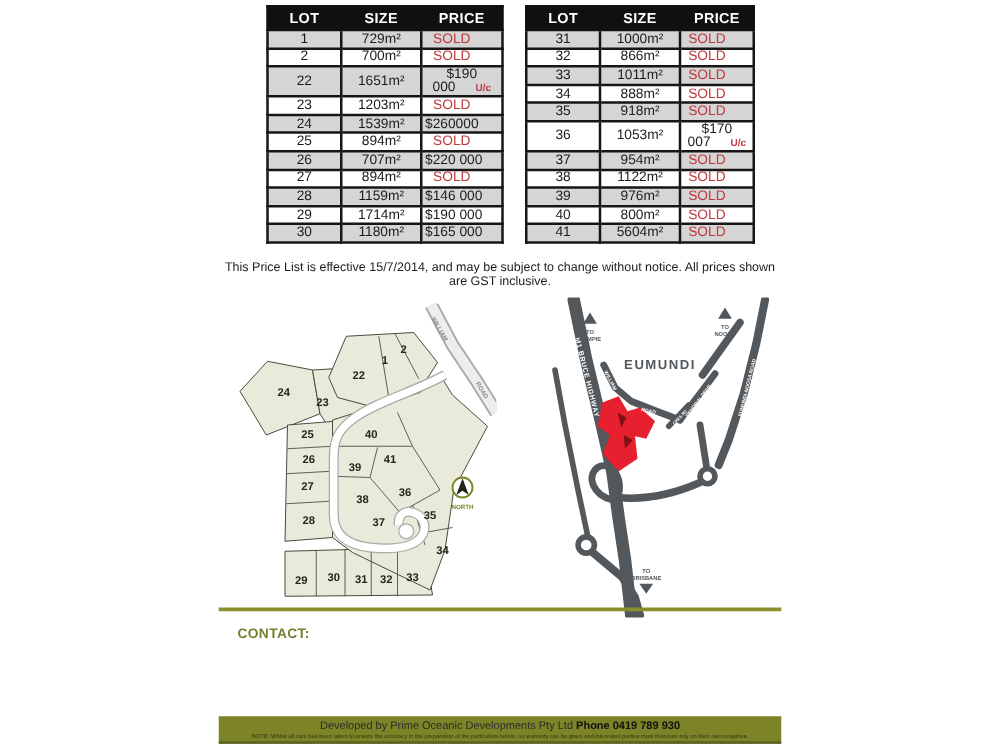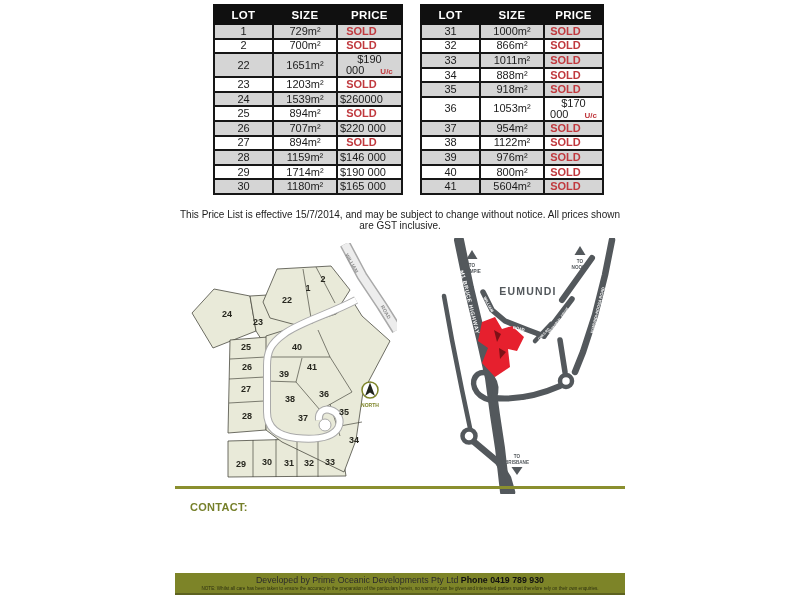--- a/index.html
+++ b/index.html
@@ -16,21 +16,21 @@
   }
   table.ptable th{
     background:#101010;color:#ffffff;font-weight:bold;font-size:11.5px;
     border:2px solid #101010;height:17px;padding:0;letter-spacing:.3px;
   }
   table.ptable td{
     border:2px solid #161616;height:12.6px;padding:0 2px;text-align:center;
     background:#ffffff;line-height:1;
   }
   table.ptable tbody tr:nth-child(odd) td{background:#d5d5d5;}
-  .price-val.sold{color:#c0393e;font-weight:bold;}
+  .price-val.sold{color:#c0393e;font-weight:normal;}
   .uc{color:#c0393e;font-size:8px;font-weight:bold;margin-left:16px;}
   #table-left{left:213px;}
   #table-right{left:420px;}
   
   #disclaimer{
     position:absolute;left:175px;top:209px;width:450px;text-align:center;
     font-size:10px;color:#1c1c1c;
   }
   
   #site-map{position:absolute;left:185px;top:243px;width:212px;height:242px;}
@@ -164,21 +164,21 @@
         <td><span class="price-val sold">SOLD</span><span class="uc"></span></td>
       </tr>
     <tr>
         <td>35</td>
         <td>918m²</td>
         <td><span class="price-val sold">SOLD</span><span class="uc"></span></td>
       </tr>
     <tr>
         <td>36</td>
         <td>1053m²</td>
-        <td><span class="price-val">$170 000</span><span class="uc">U/c</span></td>
+        <td><span class="price-val">$170 007</span><span class="uc">U/c</span></td>
       </tr>
     <tr>
         <td>37</td>
         <td>954m²</td>
         <td><span class="price-val sold">SOLD</span><span class="uc"></span></td>
       </tr>
     <tr>
         <td>38</td>
         <td>1122m²</td>
         <td><span class="price-val sold">SOLD</span><span class="uc"></span></td>

